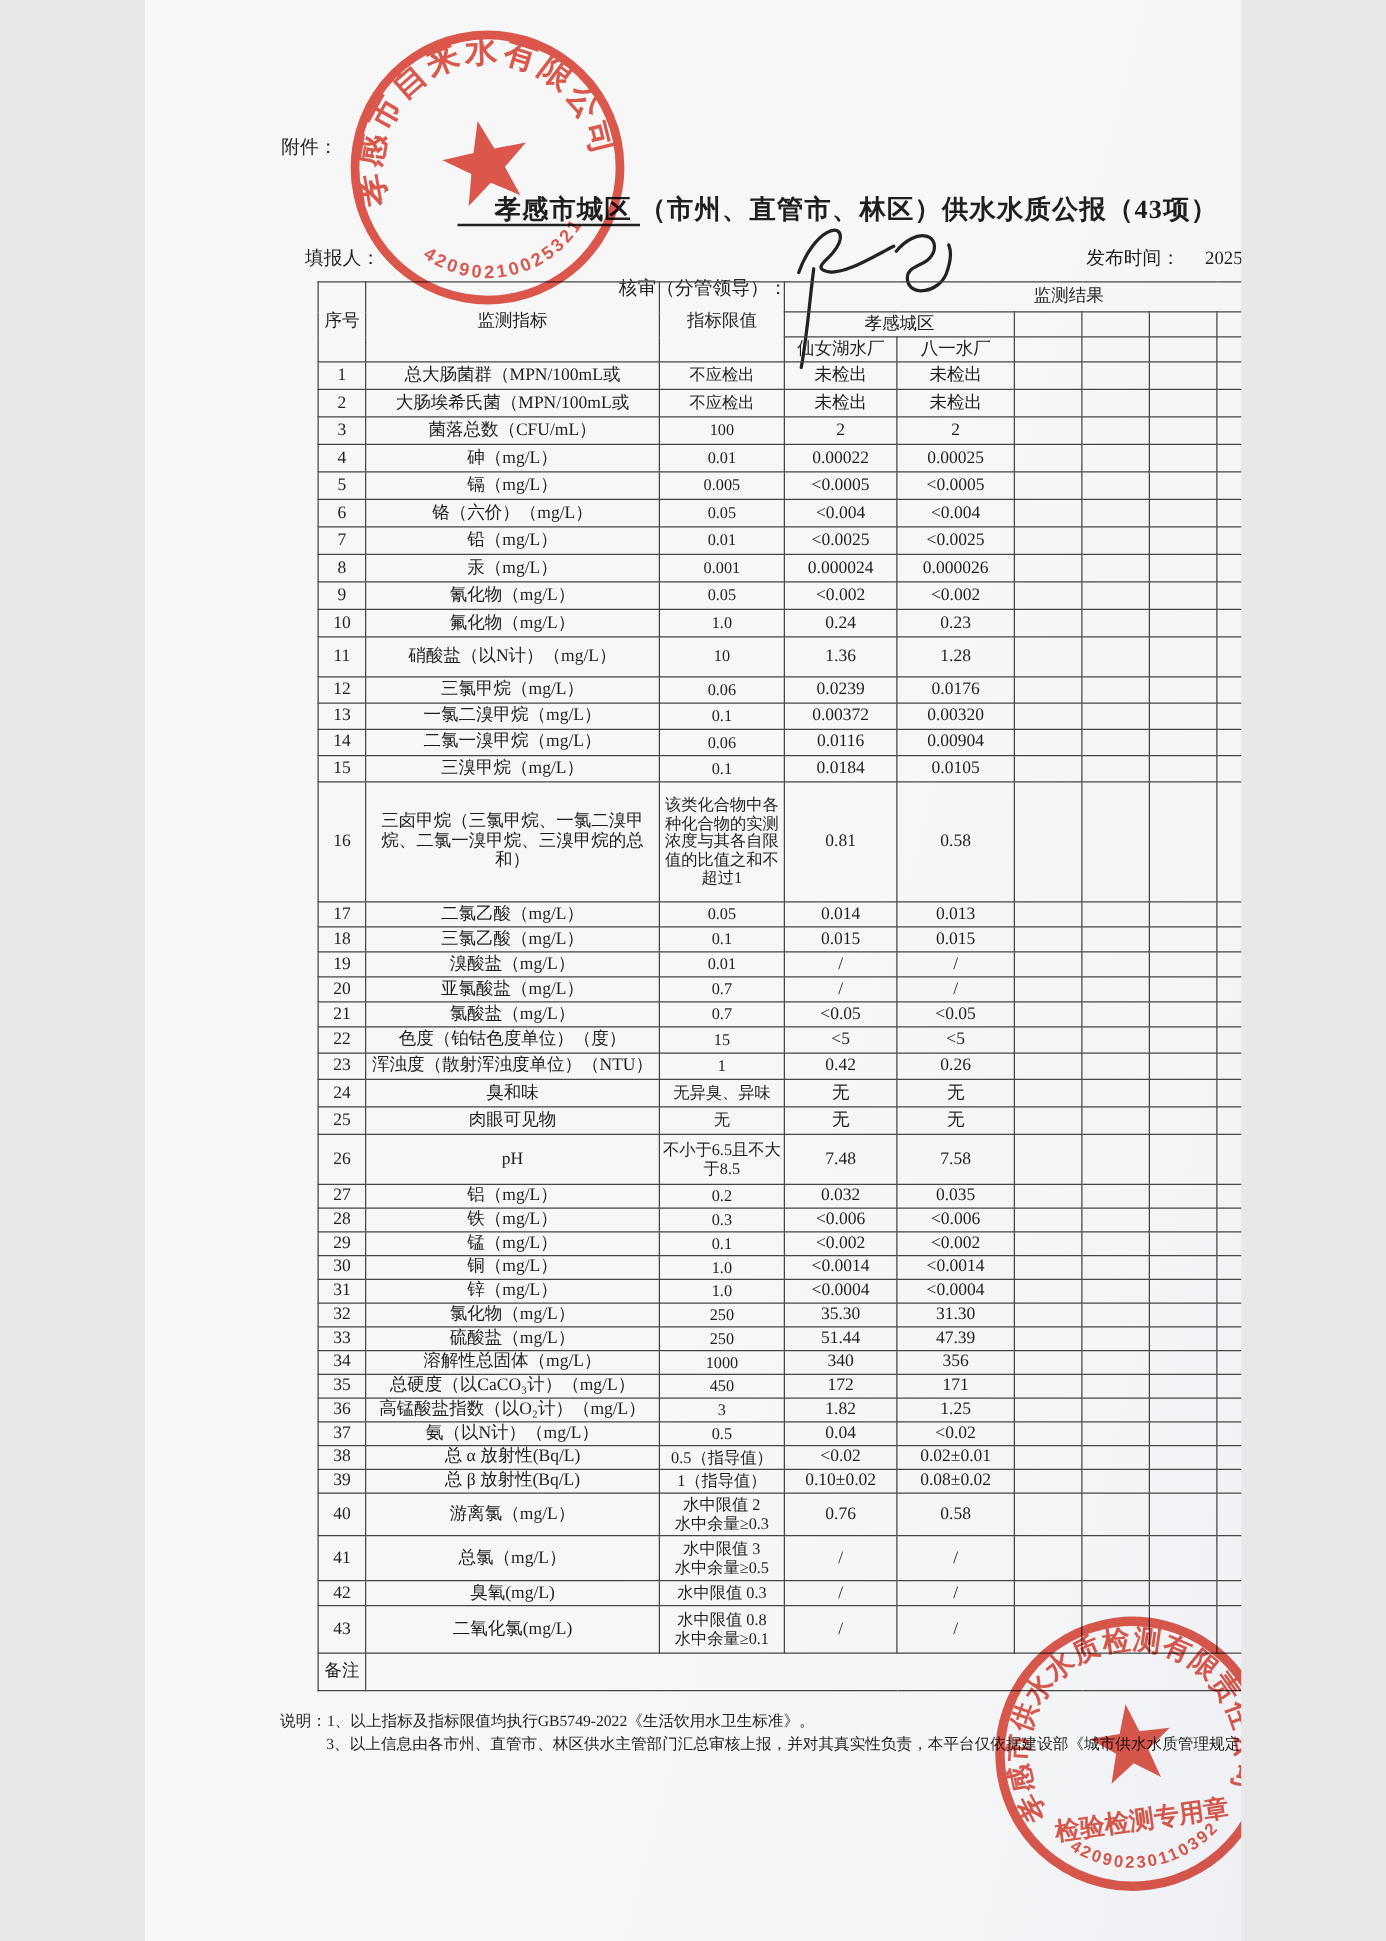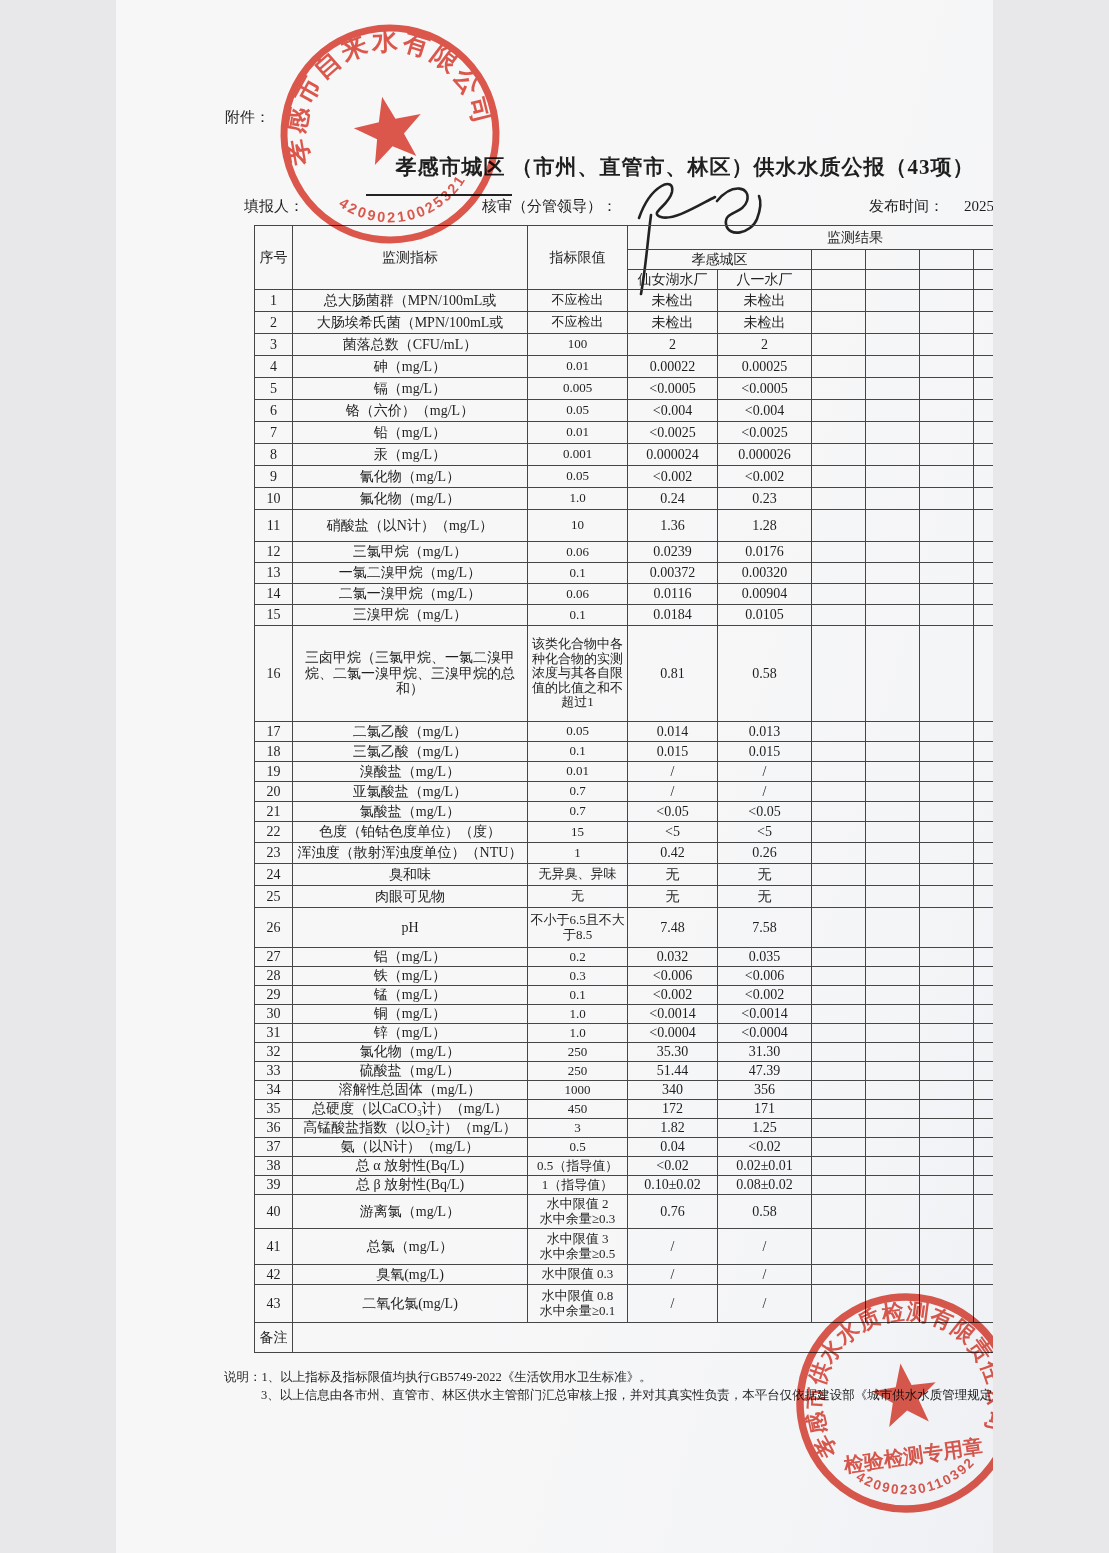--- a/index.html
+++ b/index.html
@@ -5,23 +5,23 @@
   html,body{margin:0;padding:0;background:#e8e8ea;}
   .page{
     position:relative;width:877px;height:1553px;margin:0 auto;
     background:linear-gradient(105deg,#f7f7f8 55%,#f4f5f7 82%,#eef0f4 100%);
     font-family:"Liberation Serif","DejaVu Serif",serif;
     color:#1f1f1f;overflow:hidden;
   }
   .attachment{position:absolute;left:109px;top:108px;font-size:15px;}
   .title{position:absolute;left:140px;top:153px;width:828px;text-align:center;
     font-size:21px;font-weight:bold;letter-spacing:1px;white-space:nowrap;}
-  .title .u{border-bottom:2px solid #222;padding:0 6px 15px 30px;}
+  .title .u{border-bottom:2px solid #222;padding:0 6px 0 30px;}
   .meta{position:absolute;top:197px;font-size:15px;white-space:nowrap;}
-  .m-filler{left:128px;} .m-reviewer{left:366px;} .m-publabel{left:753px;} .m-pubvalue{left:848px;}
+  .m-filler{left:128px;} .m-reviewer{left:379px;margin-top:24px;} .m-publabel{left:753px;} .m-pubvalue{left:848px;}
 
   table.report{
     position:absolute;left:138px;top:225px;width:828px;
     border-collapse:collapse;table-layout:fixed;
     font-size:14px;line-height:1.12;
   }
   table.report th,table.report td{
     border:1px solid #464646;text-align:center;vertical-align:middle;
     padding:0 2px;font-weight:normal;overflow:hidden;
   }

